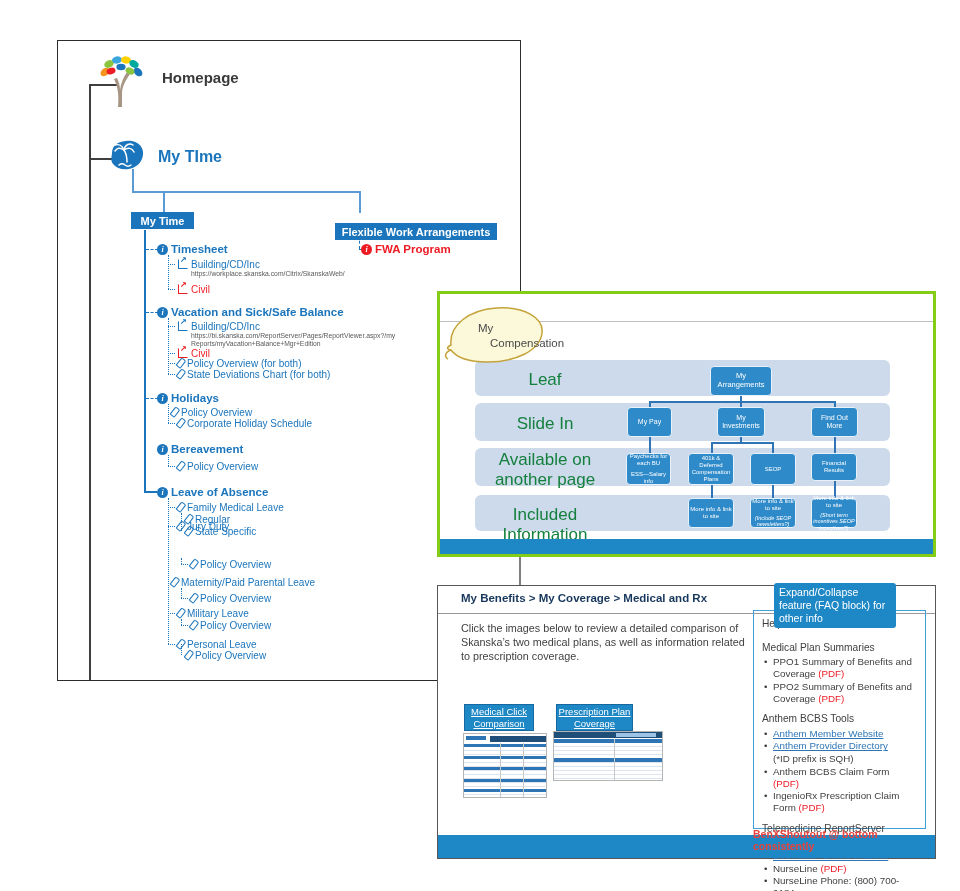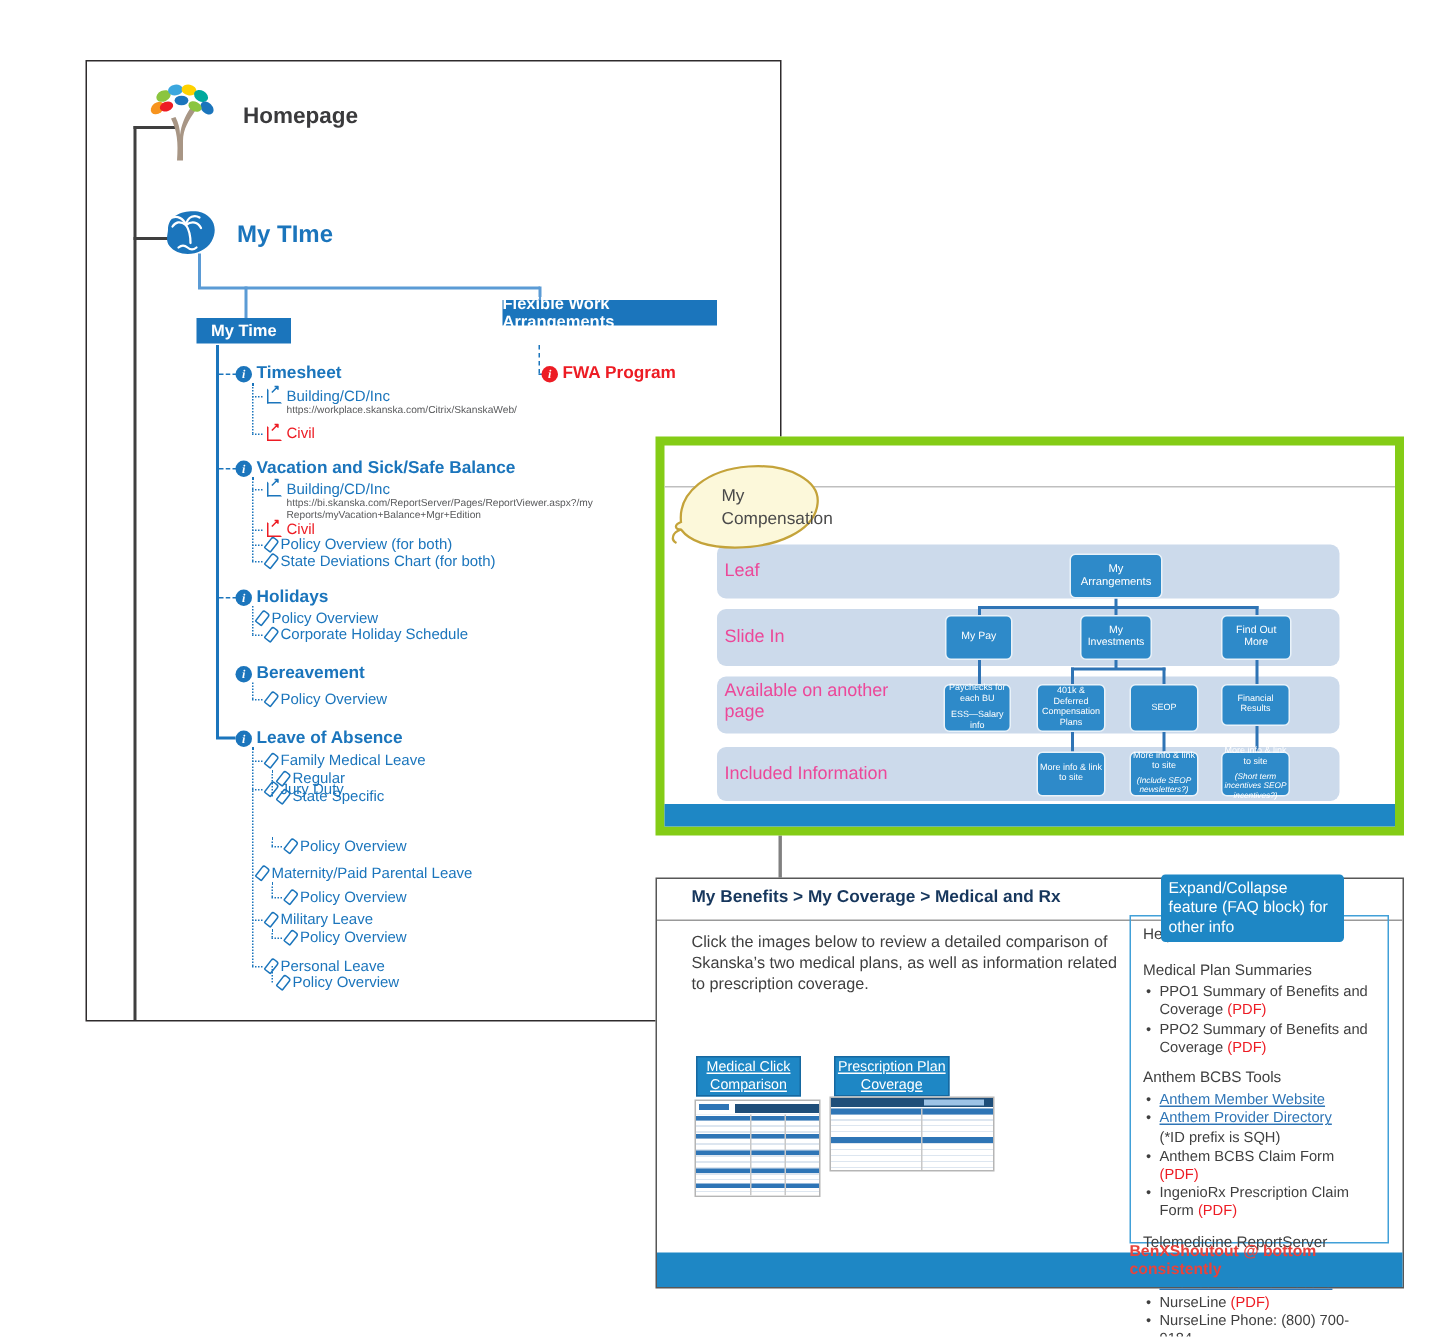--- a/index.html
+++ b/index.html
@@ -1,19 +1,19 @@
 <!DOCTYPE html>
 <html><head>
 <meta charset="utf-8">
 <style>
   html,body{margin:0;padding:0}
   body{width:960px;height:891px;background:#fff;font-family:"Liberation Sans",sans-serif;position:relative;overflow:hidden}
   .panel{position:absolute;background:#fff;box-sizing:border-box}
   #p1{left:57px;top:40px;width:464px;height:641px;border:1.5px solid #2e2b2c;z-index:1}
-  #p2{left:437px;top:291px;width:499px;height:266px;border:6px solid #84cc16;z-index:3}
+  #p2{left:437px;top:291px;width:499px;height:266px;border:3px solid #84cc16;z-index:3}
   #p3{left:437px;top:585px;width:499px;height:274px;border:1px solid #575757;z-index:3}
   #plink{position:absolute;left:519px;top:555px;width:2px;height:31px;background:#808080;z-index:2}
   .abs{position:absolute}
   
   .blkline{position:absolute;background:#3f3f3f}
   .bluline{position:absolute;background:#5b9bd5}
   .trunk{position:absolute;background:#1b75bc}
   .rail{position:absolute;width:0;border-left:1px dotted #1b75bc}
   .rail2{position:absolute;width:0;border-left:1px dotted #1b75bc}
   .dashv{position:absolute;width:0;border-left:1px dashed #1b75bc}
@@ -31,21 +31,21 @@
   .ic-ext::after{content:"↗";position:absolute;left:1px;top:-5px;font-size:8px;color:#1b75bc;font-weight:bold}
   .ic-ext.redc{border-color:#ed1c24;border-top-color:transparent;border-right-color:transparent}
   .ic-ext.redc::after{color:#ed1c24}
   .ic-clip{flex:0 0 auto;width:4px;height:8px;border:1px solid #1b75bc;border-radius:2px 2px 1px 1px;transform:rotate(38deg)}
   .hdrbox{position:absolute;background:#1b75bc;color:#fff;font-weight:bold;font-size:11px;display:flex;align-items:center;justify-content:center;height:17px}
   .toplabel{position:absolute;font-weight:bold;color:#1b75bc;font-size:16px}
   .hplabel{position:absolute;font-weight:bold;color:#3a3a3c;font-size:15px}
   
   .hline{position:absolute;left:0;right:0;height:1px;background:#bfbfbf}
   .crow{position:absolute;left:35px;width:415px;background:#ccdaeb;border-radius:6px}
-  .rowlab{position:absolute;left:40px;width:130px;text-align:left;font-size:12px;color:#ec4899}
+  .rowlab{position:absolute;left:40px;width:130px;text-align:center;font-size:17px;color:#15803d}
   .node{position:absolute;background:#2e8ac9;border:1px solid #e9f2f9;border-radius:4px;color:#fff;display:flex;flex-direction:column;align-items:center;justify-content:center;text-align:center;padding:1px;box-sizing:border-box;z-index:2}
   .node .l1{font-size:6px;line-height:1.15}
   .node .l2{font-size:5.5px;line-height:1.15;font-style:italic;margin-top:3px}
   .node.big{font-size:7.5px}
   .cl{position:absolute;background:#2f74b5;z-index:1}
   .bar{position:absolute;left:0;right:0;bottom:0;background:#1e87c5}
   .leaftxt{position:absolute;font-size:11.5px;color:#4a4a4a;z-index:2}
   
   .crumb{position:absolute;left:23px;top:6px;font-size:11.5px;font-weight:bold;color:#17375d}
   .rule{position:absolute;left:0;right:0;top:27px;height:1px;background:#999}
@@ -132,21 +132,21 @@
         <path d="M15,11 C19,8 23,9 25,13"></path>
         <path d="M10,26 q3,-2.5 6,0 q3,2.5 6,0"></path>
       </g>
     </svg>
   </span>
   <span class="toplabel" style="left:100px;top:107px">My TIme</span>
 
   <div class="hdrbox" style="left:73px;top:171px;width:63px">
       <span>My Time</span>
     </div>
-  <div class="hdrbox" style="left:277px;top:159px;width:143px">
+  <div class="hdrbox" style="left:277px;top:182px;width:162px">
       <span>Flexible Work Arrangements</span>
     </div>
 
   <div class="trow red" style="left:303px;top:202px">
     <span class="ic-info redbg"></span>
     <span class="slabel">FWA Program</span>
   </div>
 
   <div class="trow" style="left:99px;top:202px">
     <span class="ic-info"></span>
@@ -276,21 +276,21 @@
 
 <div id="p2" class="panel">
   <i class="hline" style="top:27px"></i>
   <span class="abs" style="left:3px;top:8px;z-index:1">
     <svg width="112" height="66" viewBox="0 0 112 66">
       <path d="M8,48 C4,48 3,45 8,43 C6,23 26,8 53,6 C81,4 101,16 99,31 C97,49 72,60 44,60 C26,60 14,56 8,48 Z" fill="#fcf8da" stroke="#c4a33a" stroke-width="1.5"></path>
       <path d="M8,48 C2,50 1,55 5,57" fill="none" stroke="#c4a33a" stroke-width="1.5"></path>
     </svg>
   </span>
   <span class="leaftxt" style="left:38px;top:28px">My</span>
-  <span class="leaftxt" style="left:38px;top:43px">Compensation</span>
+  <span class="leaftxt" style="left:50px;top:43px">Compensation</span>
 
   <div class="crow" style="top:66px;height:36px"></div>
   <div class="crow" style="top:109px;height:38px"></div>
   <div class="crow" style="top:154px;height:38px"></div>
   <div class="crow" style="top:201px;height:36px"></div>
   <div class="rowlab" style="top:76px">Leaf</div>
   <div class="rowlab" style="top:120px">Slide In</div>
   <div class="rowlab" style="top:156px">Available on another page</div>
   <div class="rowlab" style="top:211px">Included Information</div>
 

